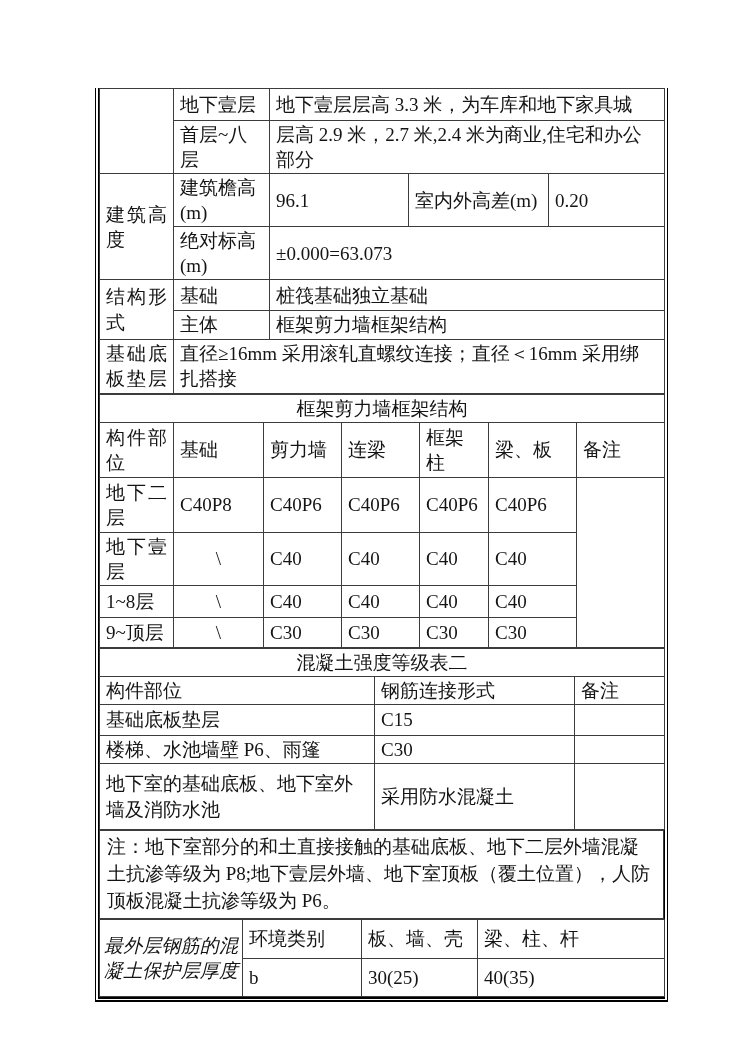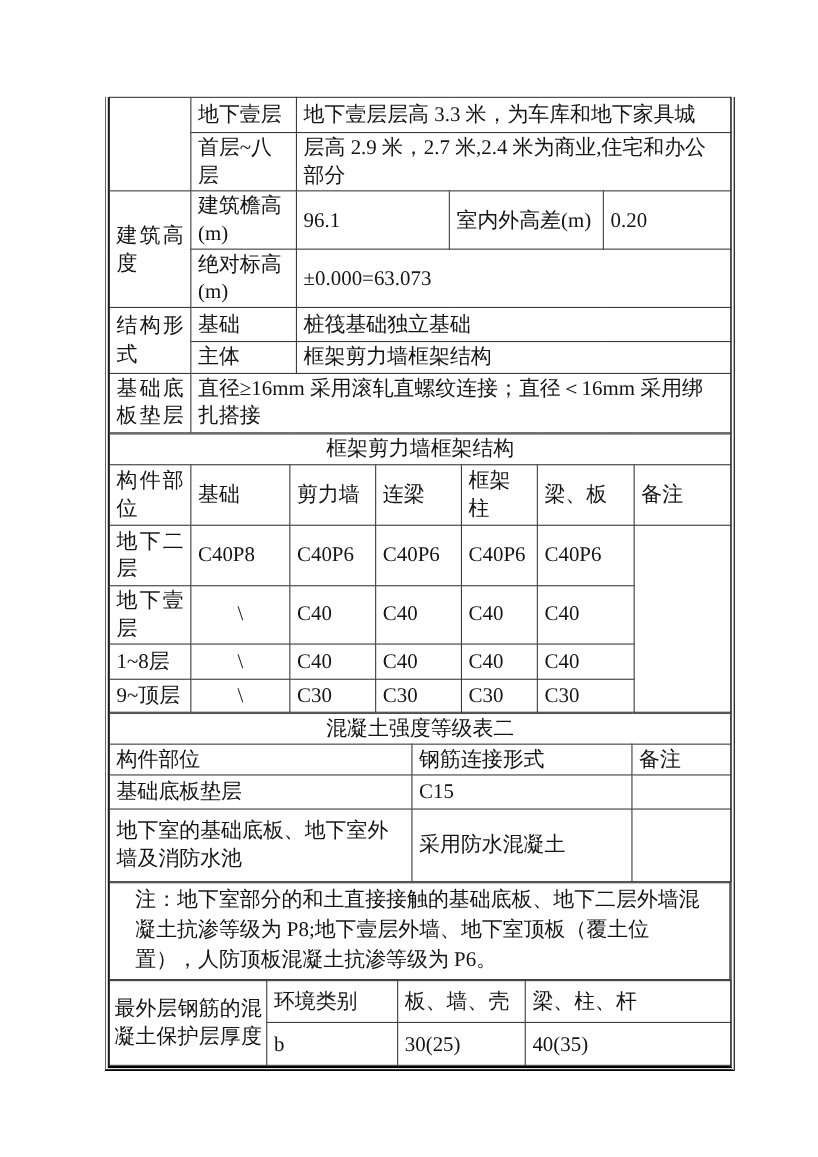--- a/index.html
+++ b/index.html
@@ -14,22 +14,22 @@
   }
   table{width:100%;border-collapse:collapse;table-layout:fixed;}
   td{
     border:1px solid #3c3c3c;font-size:19px;line-height:1.32;
     padding:1px 6px;vertical-align:middle;text-align:left;overflow:hidden;
     word-break:break-all;
   }
   .jlabel{text-align:justify;text-align-last:justify;text-justify:inter-character;}
   .c{text-align:center;text-align-last:center;}
   .title-cell{text-align:center;text-align-last:center;}
-  .note-cell{line-height:1.42;padding:3px 23px;margin-left:19px;}
-  .cover-group{padding:13px 4px;}
+  .note-cell{line-height:1.42;padding:3px 7px;margin-left:19px;}
+  .cover-group{padding:13px 4px;font-style:italic;}
 </style>
 </head>
 <body>
 
 <div class="sheet">
 
   <table>
     <colgroup>
       <col style="width:74px">
         <col style="width:96px">
@@ -146,20 +146,25 @@
     <tr style="height:23px">
       <td>构件部位</td>
       <td>钢筋连接形式</td>
       <td>备注</td>
     </tr>
     <tr style="height:31px">
       <td>基础底板垫层</td>
       <td>C15</td>
       <td></td>
     </tr>
+    <tr style="height:28px">
+      <td>楼梯、水池墙壁 P6、雨篷</td>
+      <td>C30</td>
+      <td></td>
+    </tr>
     <tr style="height:66px">
       <td>地下室的基础底板、地下室外墙及消防水池</td>
       <td>采用防水混凝土</td>
       <td></td>
     </tr>
   </tbody>
     </table>
 
   <table>
     <tbody>

